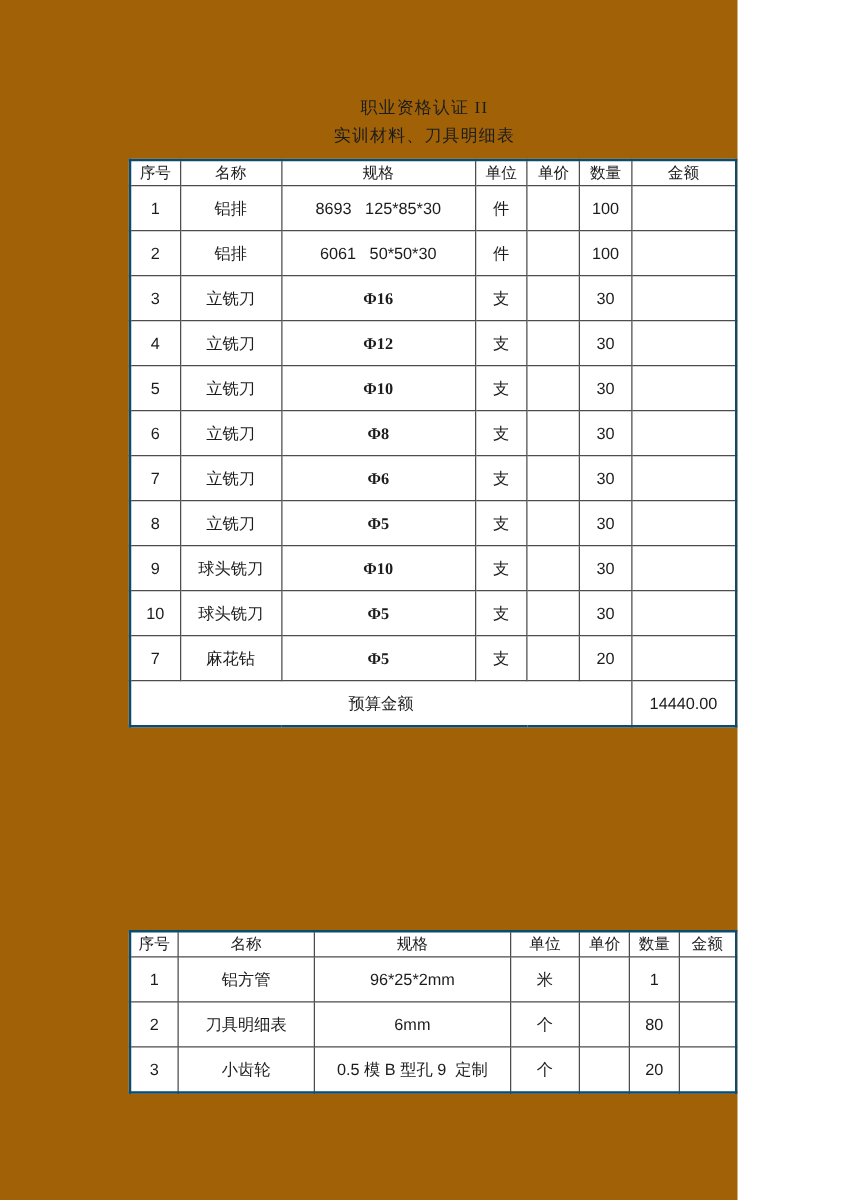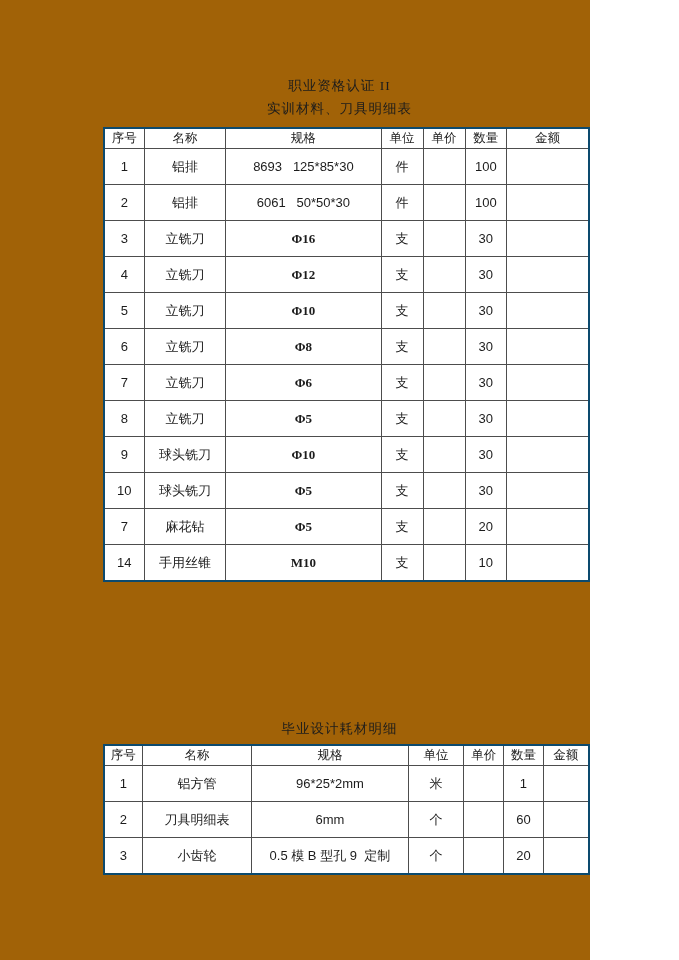--- a/index.html
+++ b/index.html
@@ -155,33 +155,27 @@
     </tr>
     <tr class="row">
       <td>7</td>
       <td>麻花钻</td>
       <td class="serif">Φ5</td>
       <td>支</td>
       <td></td>
       <td>20</td>
       <td></td>
     </tr>
-    <tr class="row">
-      <td>14</td>
-      <td>手用丝锥</td>
-      <td class="serif">M10</td>
-      <td>支</td>
-      <td></td>
-      <td>10</td>
-      <td></td>
+    <tr class="foot">
+      <td colspan="6">预算金额</td>
+      <td>14440.00</td>
     </tr>
   </tbody>
     </table>
 
-  <div class="doc-title" id="title3">毕业设计耗材明细</div>
 
   <table class="sheet" id="table2">
     <colgroup>
       <col style="width:39px">
         <col style="width:113px">
         <col style="width:160px">
       <col style="width:57px">
         <col style="width:41px">
         <col style="width:40px">
         <col style="width:47px">
@@ -204,21 +198,21 @@
       <td></td>
       <td>1</td>
       <td></td>
     </tr>
     <tr class="row">
       <td>2</td>
       <td>刀具明细表</td>
       <td>6mm</td>
       <td>个</td>
       <td></td>
-      <td>60</td>
+      <td>80</td>
       <td></td>
     </tr>
     <tr class="row">
       <td>3</td>
       <td>小齿轮</td>
       <td>0.5 模 B 型孔 9  定制</td>
       <td>个</td>
       <td></td>
       <td>20</td>
       <td></td>

